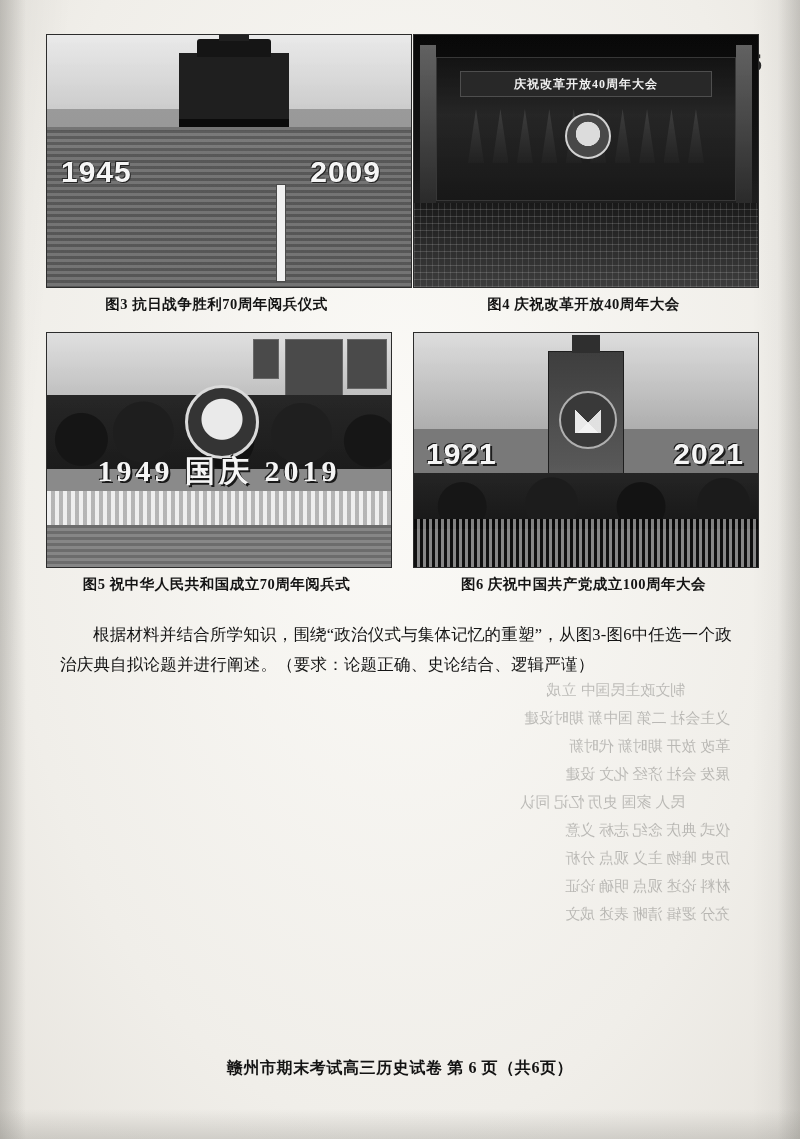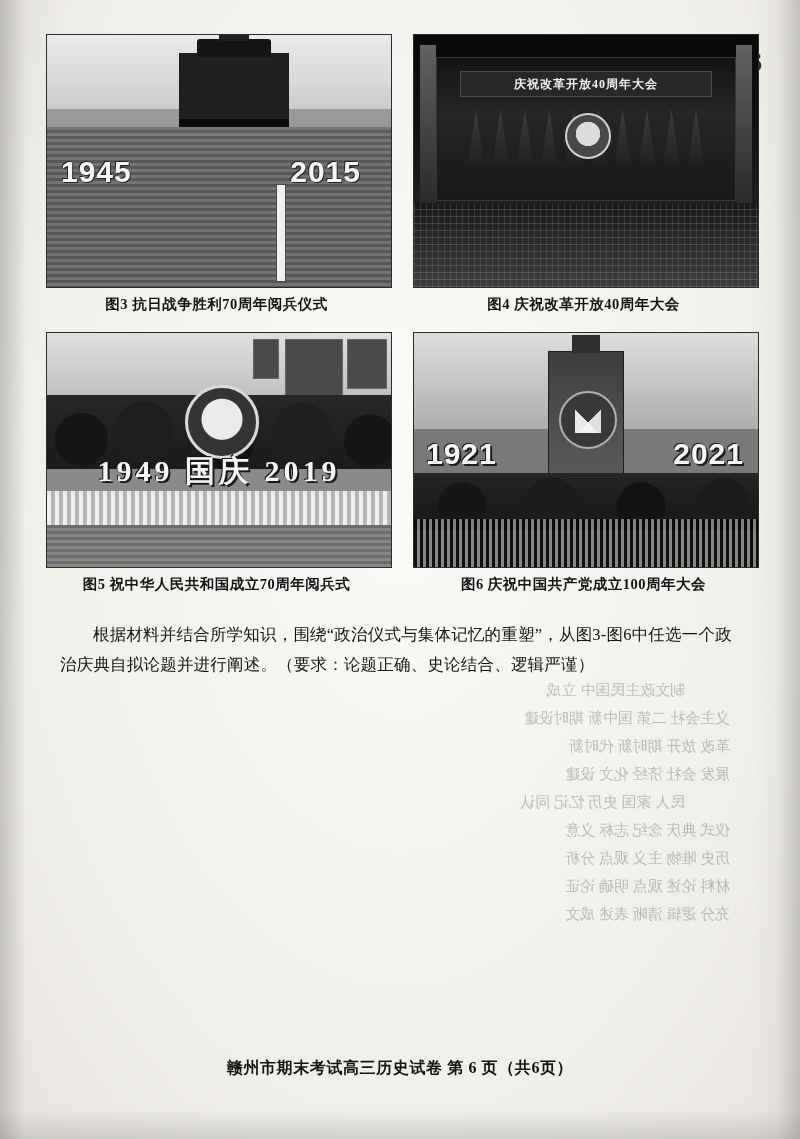--- a/index.html
+++ b/index.html
@@ -77,20 +77,21 @@
     font-weight: bold;
     margin-top: 7px;
     letter-spacing: 0.5px;
     color: #141414;
   }
 
   
   .f3 {
     background:
       linear-gradient(#cfcfcb 0%, #b8b8b4 28%, #9c9c98 29%, #8e8e8a 100%);
+    padding-left: 20px;
   }
   .f3 .sky {
     position: absolute; left:0; right:0; top:0; height: 74px;
     background: linear-gradient(#e3e2de, #c9c8c3);
   }
   .f3 .gate {
     position: absolute;
     left: 132px; top: 18px; width: 110px; height: 74px;
     background: #2f2f2d;
     box-shadow: inset 0 -8px 0 #1d1d1b;
@@ -363,21 +364,21 @@
     <div class="fig-row">
 
       <div class="fig-cell">
         <div class="fig-img f3">
           <div class="sky"></div>
           <div class="road"></div>
           <div class="gate"></div>
           <div class="plaza"></div>
           <div class="monument"></div>
           <div class="year y1">1945</div>
-          <div class="year y2">2015</div>
+          <div class="year y2">2009</div>
         </div>
         <div class="fig-cap">图3 抗日战争胜利70周年阅兵仪式</div>
       </div>
 
       <div class="fig-cell">
         <div class="fig-img f4">
           <div class="hallbg"></div>
           <div class="pillar l"></div>
           <div class="pillar r"></div>
           <div class="stage"></div>

